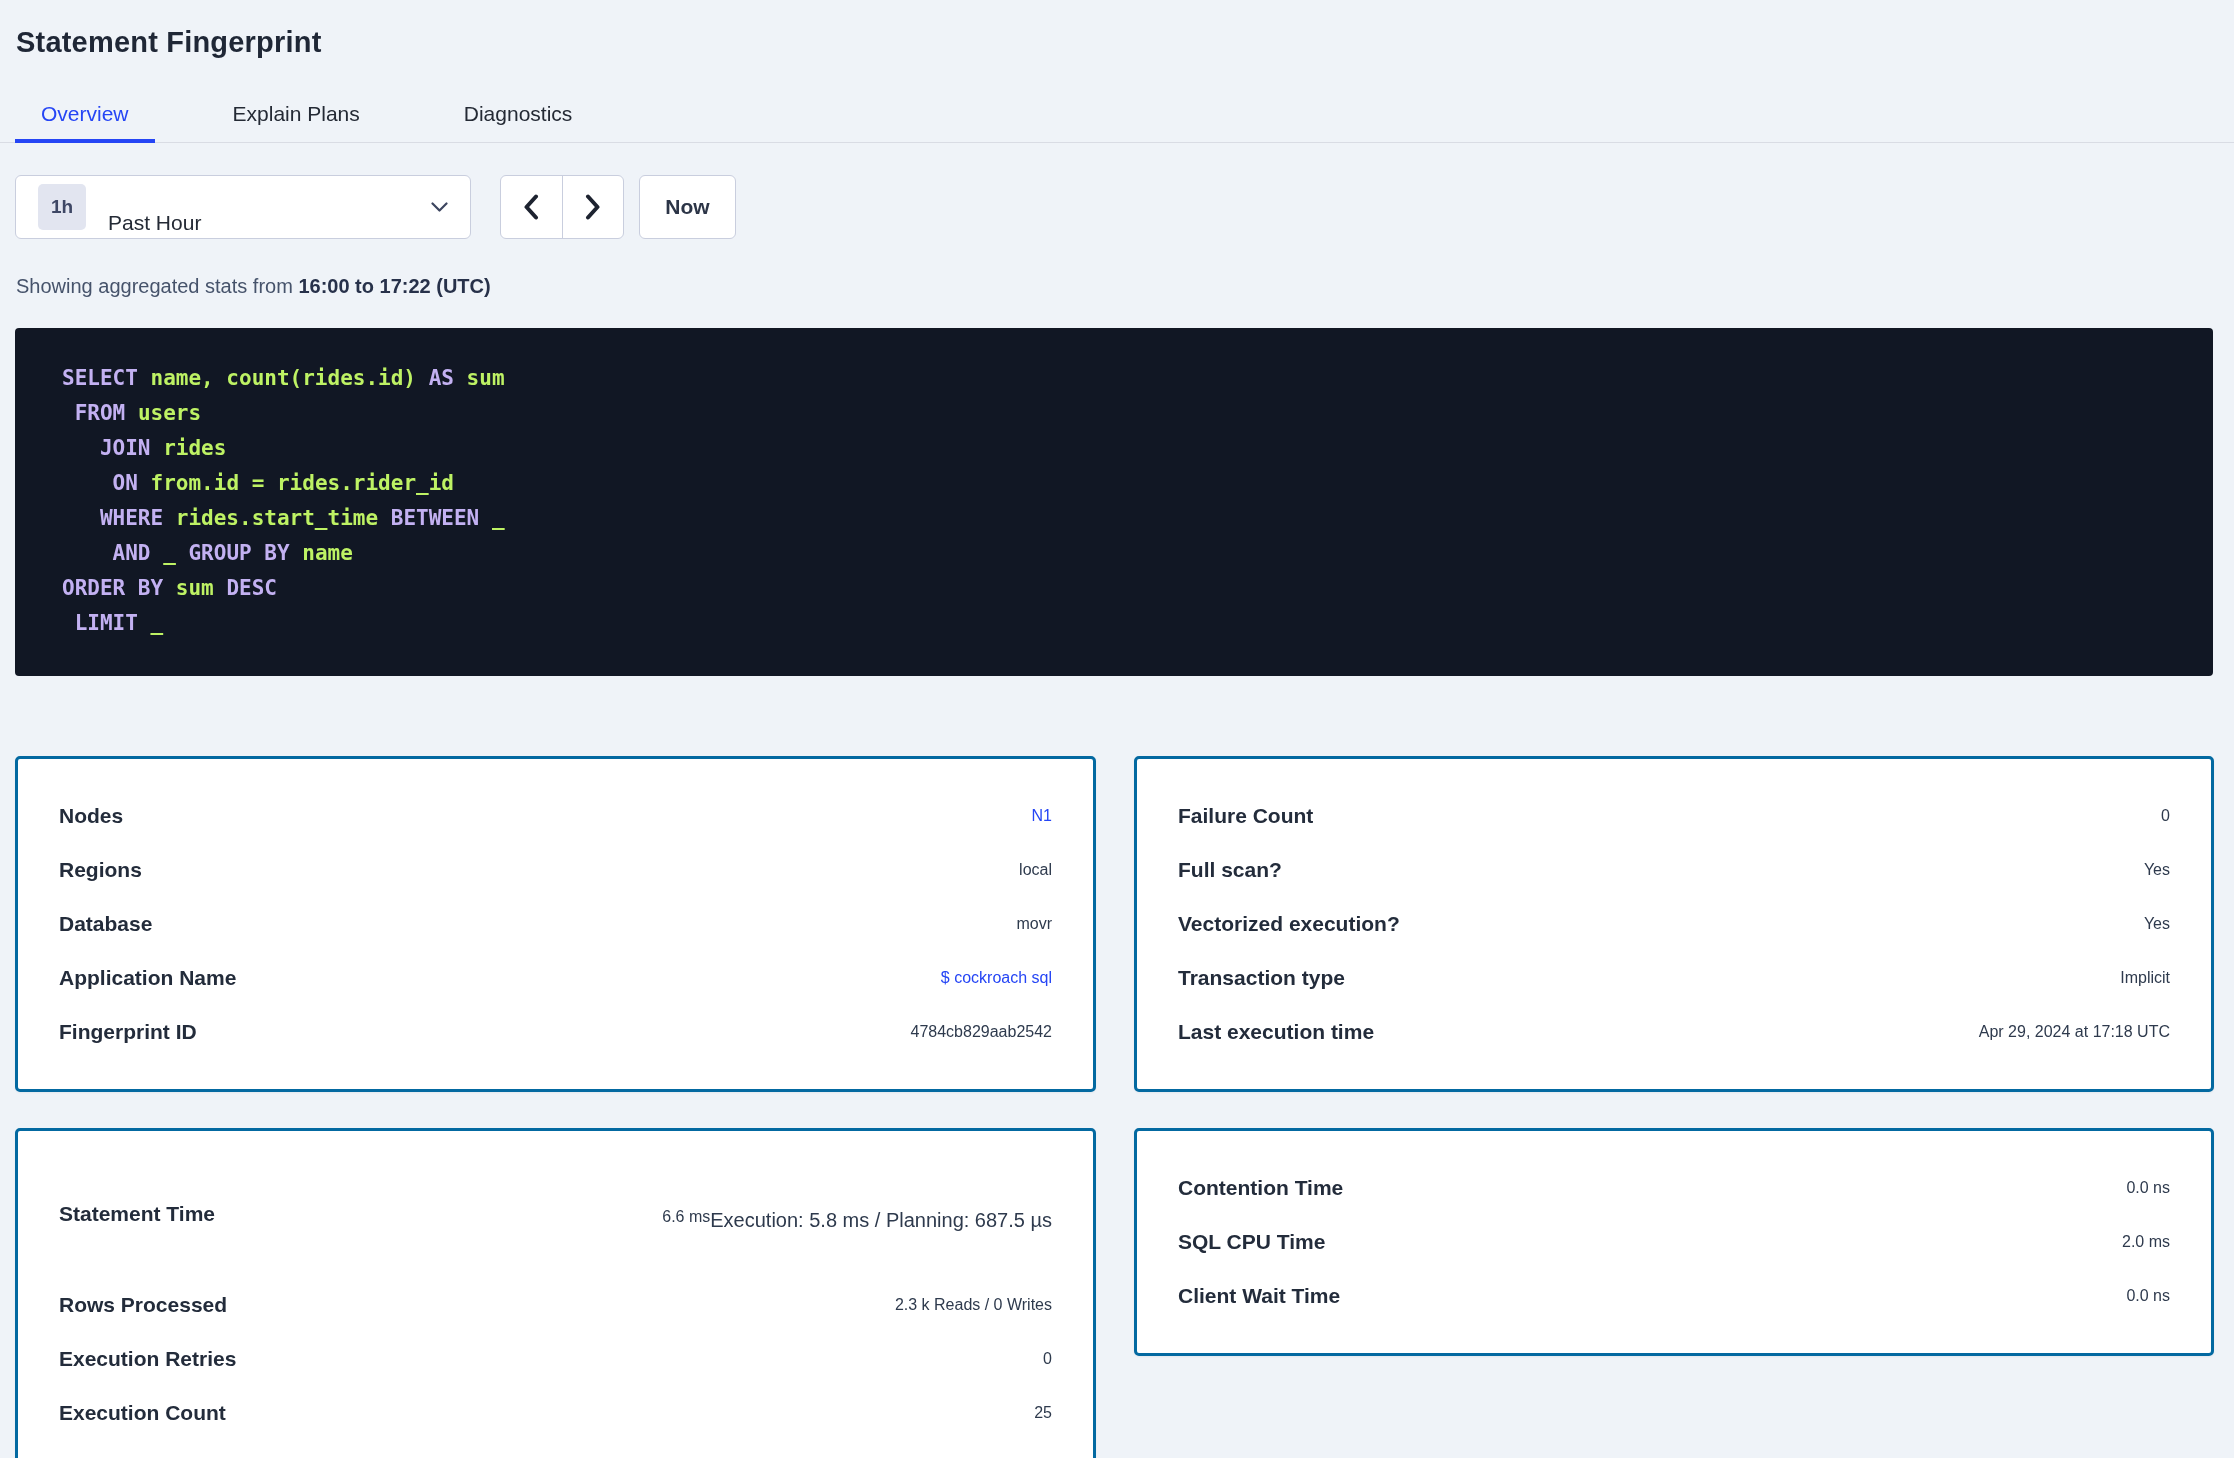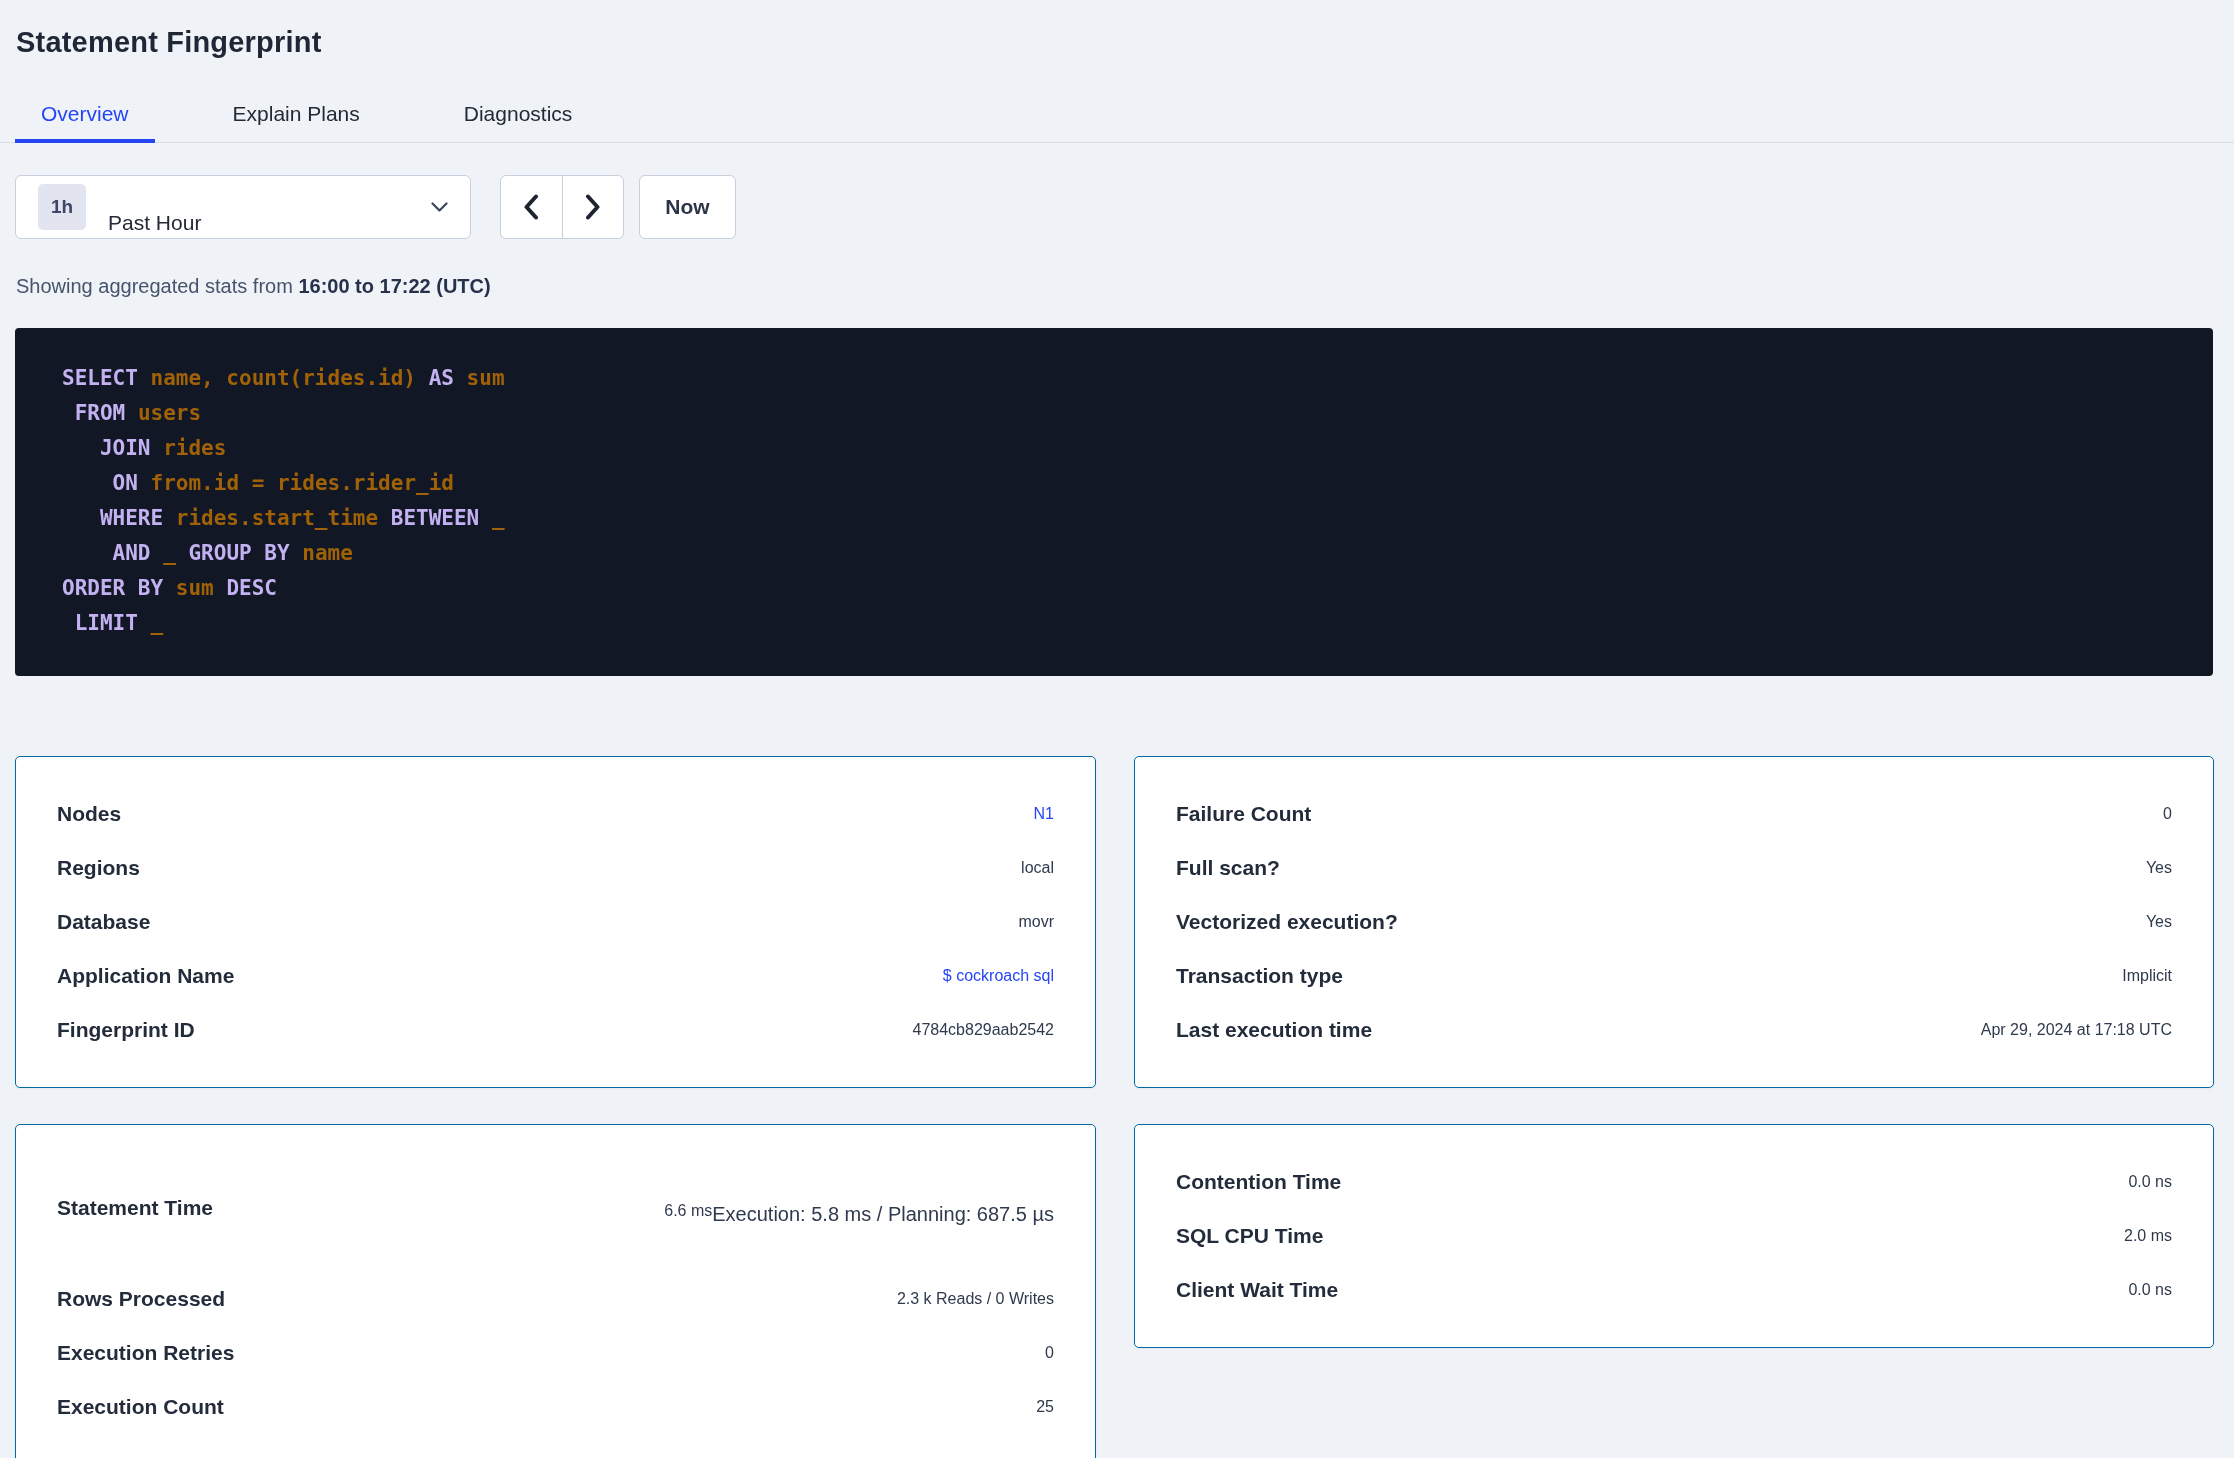--- a/index.html
+++ b/index.html
@@ -79,32 +79,32 @@
   .sql-box{
     margin:30px 21px 0 15px;
     background:#111724;border-radius:4px;
     padding:33px 40px 35px 47px;
     font-family:"DejaVu Sans Mono","Liberation Mono", monospace;
     font-size:21px;line-height:35px;
     box-sizing:border-box;
   }
   .sql-line{white-space:pre;}
   .kw{color:#c3b1f2;font-weight:bold;}
-  .pl{color:#a16207;font-weight:bold;}
+  .pl{color:#bef264;font-weight:bold;}
 
   
   .cards{
     margin:0 21px 0 15px;
     display:grid;grid-template-columns:1081px 1080px;gap:36px 38px;
     align-items:start;
   }
   .cards.row1{margin-top:80px;}
   .cards.row2{margin-top:36px;}
   .card{
-    background:#ffffff;border:1px solid #0369a1;border-radius:5px;
+    background:#ffffff;border:3px solid #0369a1;border-radius:5px;
     box-shadow:0 1px 2px rgba(16,30,55,.05);
     padding:30px 41px;
   }
   .crow{
     height:54px;display:flex;align-items:center;justify-content:space-between;
   }
   .crow.tall{height:84px;align-items:flex-start;padding-top:8px;box-sizing:border-box;margin-top:33px;}
   .clabel{font-size:21px;font-weight:bold;color:#232c3b;}
   .cvalue{font-size:16px;color:#2e3a4d;text-align:right;}
   .cvalue.link{color:#2545f5;text-decoration:none;cursor:pointer;}

